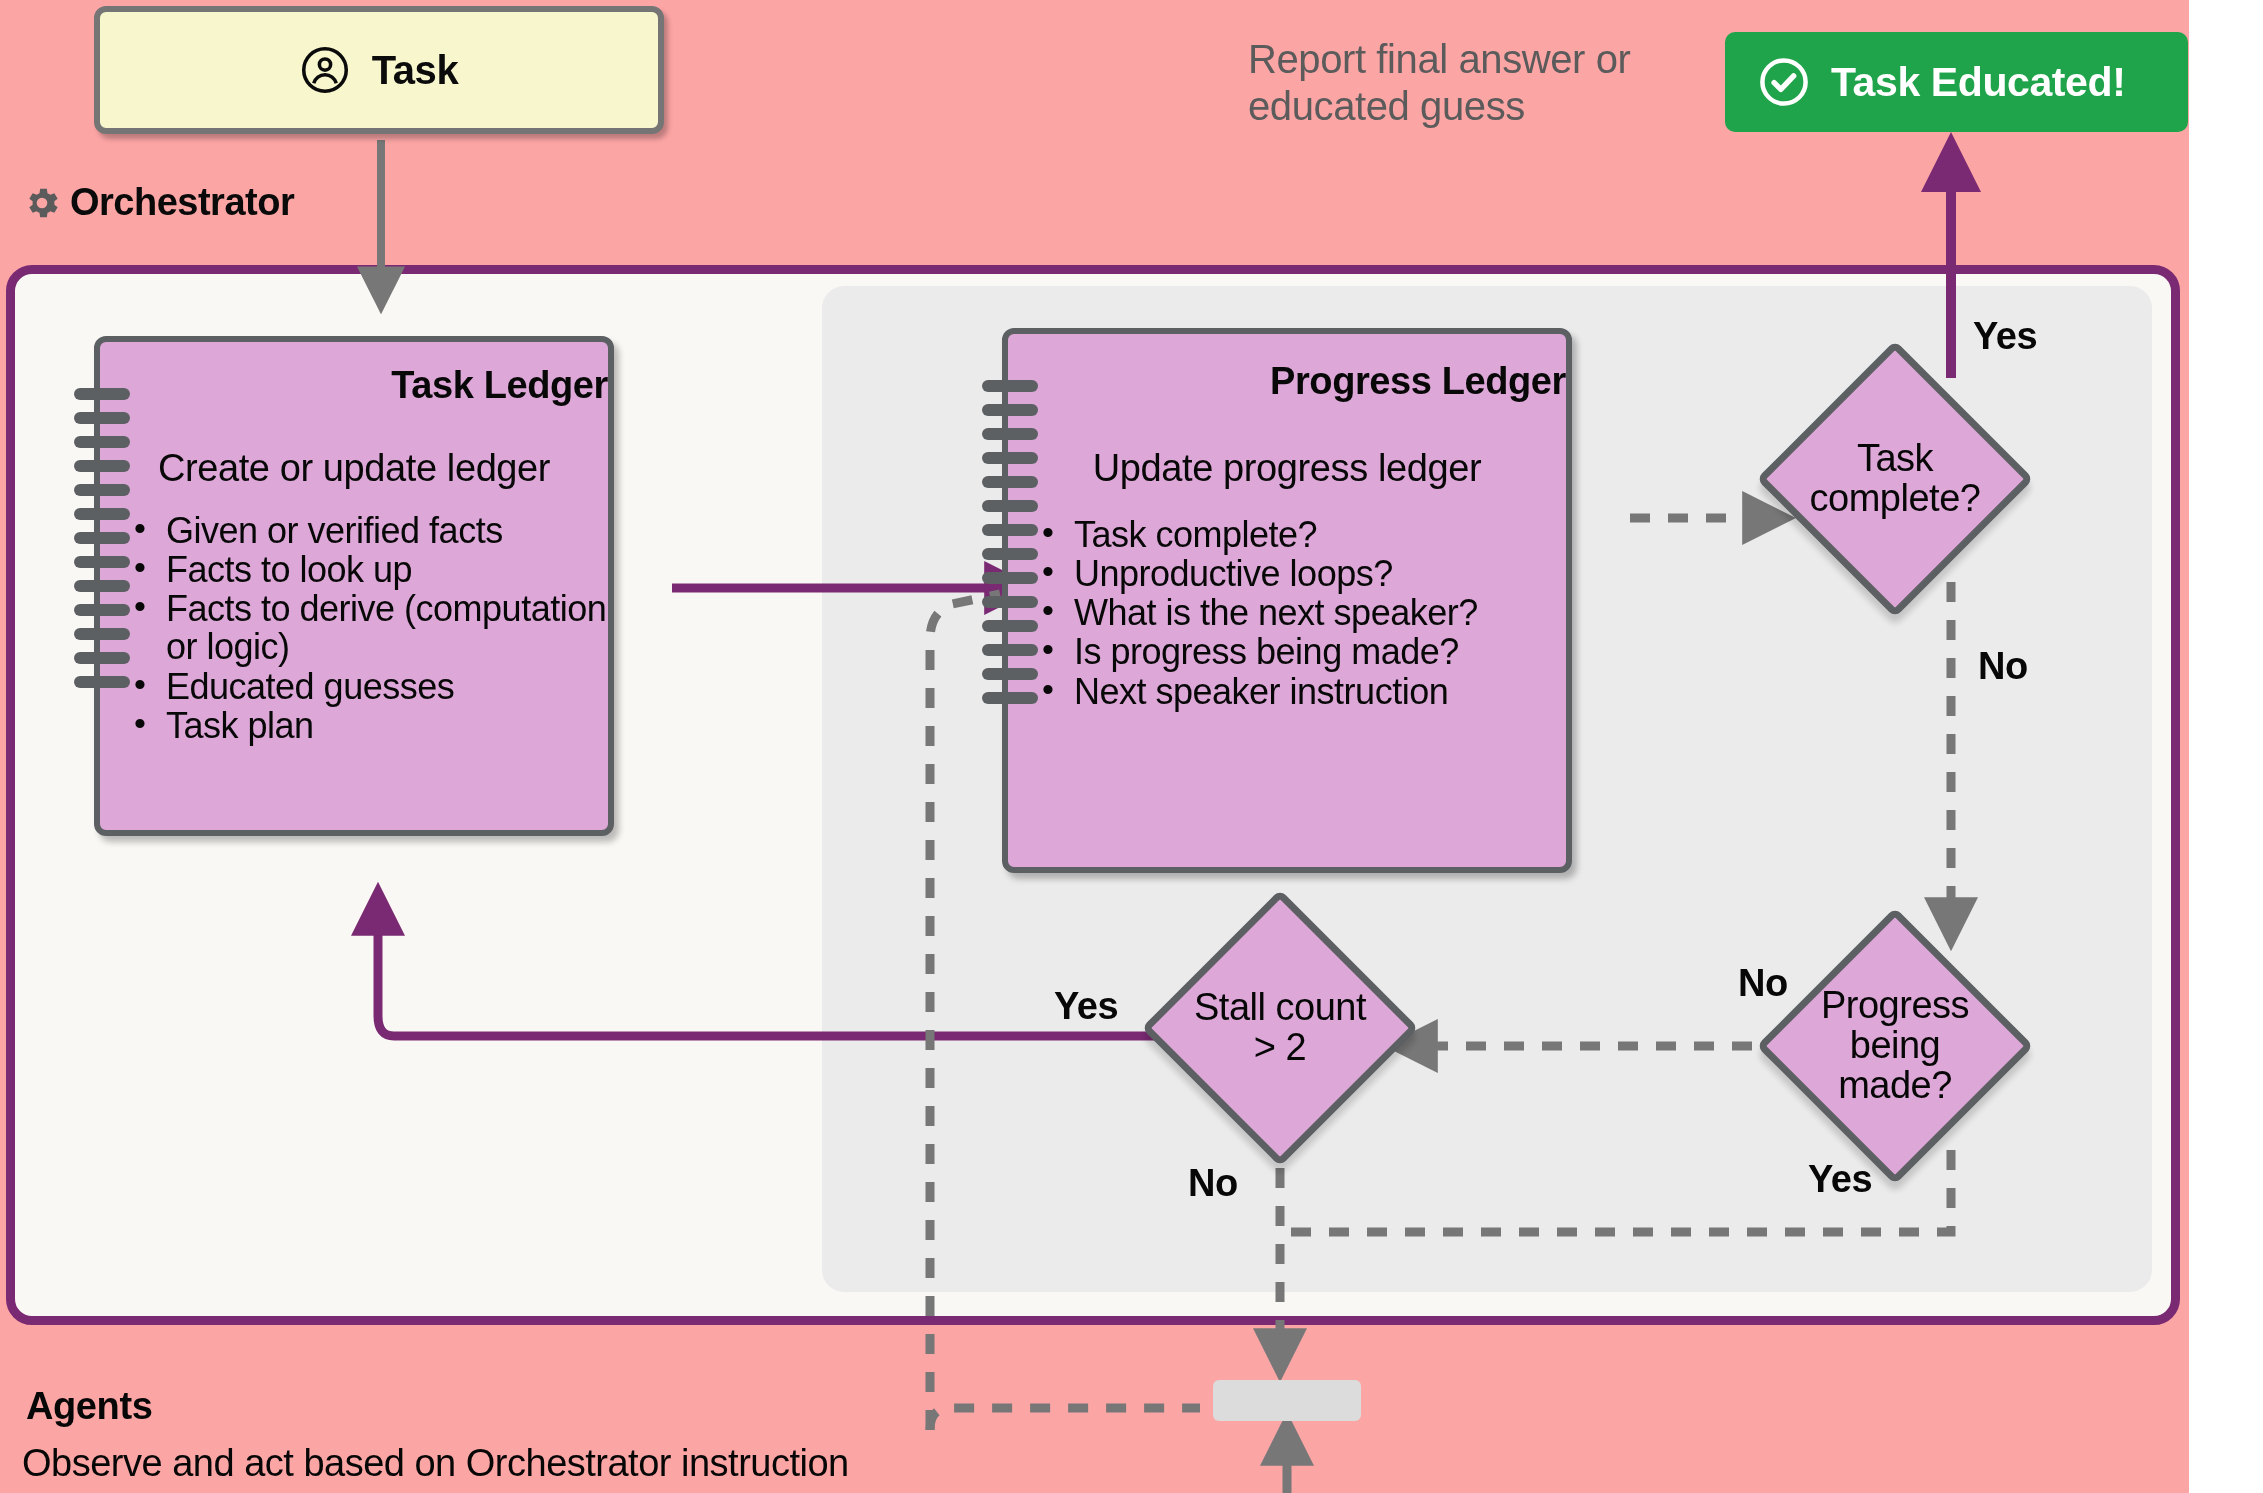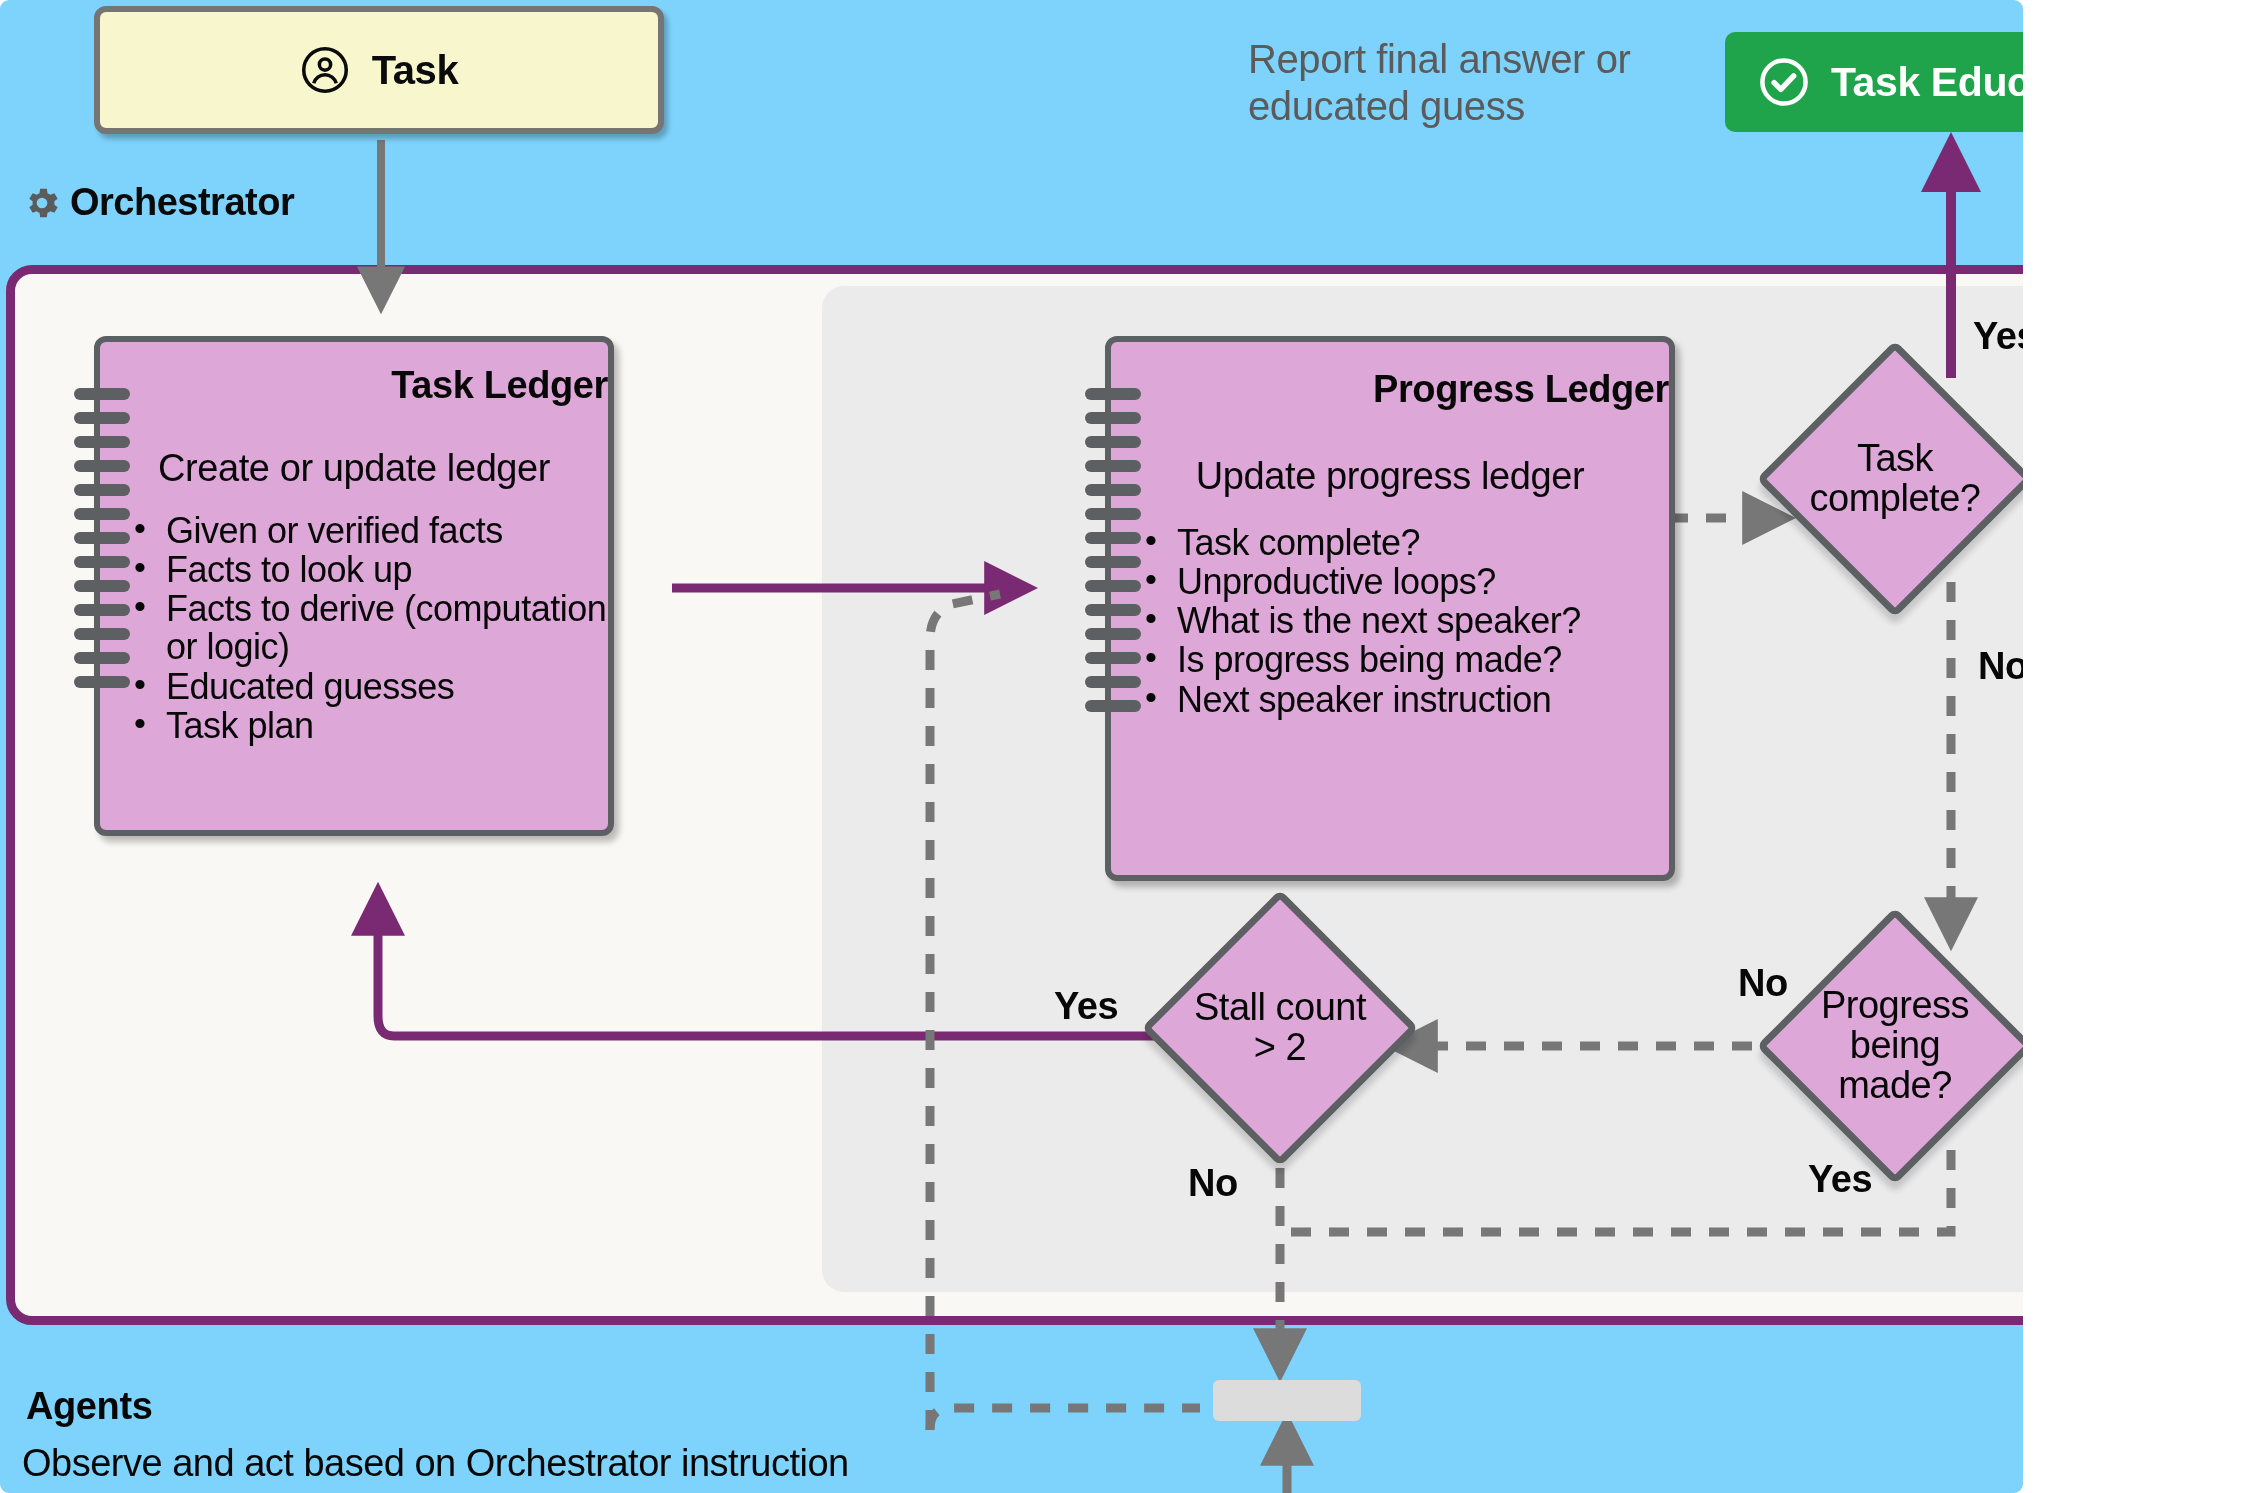--- a/index.html
+++ b/index.html
@@ -2,25 +2,24 @@
 <html><head>
 <meta charset="utf-8">
 <style>
   html,body{margin:0;padding:0;background:#ffffff;}
   body{
     font-family:"Liberation Sans", sans-serif;
     -webkit-font-smoothing:antialiased;
   }
   #stage{
     position:relative;
-    width:2023px;
+    width:2189px;
     height:1493px;
-    background:#7dd3fc;
+    background:#fca5a5;
     overflow:hidden;
-    border-radius:9px;
   }
 
   
   .black-strip{
     position:absolute;
     top:0; left:2194px; width:69px; height:1493px;
     background:#000000;
   }
   .red-dot{
     position:absolute;
@@ -152,21 +151,21 @@
   .spiral i{
     display:block; height:12px; width:56px;
     background:#5d6063; border-radius:7px;
   }
 
   #task-ledger{ left:94px; top:336px; width:520px; height:500px; }
   #task-ledger .title{ margin-top:22px; }
   #task-ledger .sub{ margin-top:40px; }
   #task-ledger ul{ margin-top:22px; padding-left:28px; }
 
-  #progress-ledger{ left:1105px; top:328px; width:570px; height:545px;margin-top:8px; }
+  #progress-ledger{ left:1002px; top:328px; width:570px; height:545px; }
   #progress-ledger .title{ margin-top:26px; }
   #progress-ledger .sub{ margin-top:44px; }
   #progress-ledger ul{ margin-top:26px; padding-left:28px; }
 
   
   .diamond{
     position:absolute;
     background:#dda7d8;
     border:7px solid #5d6063;
     transform:rotate(45deg);

